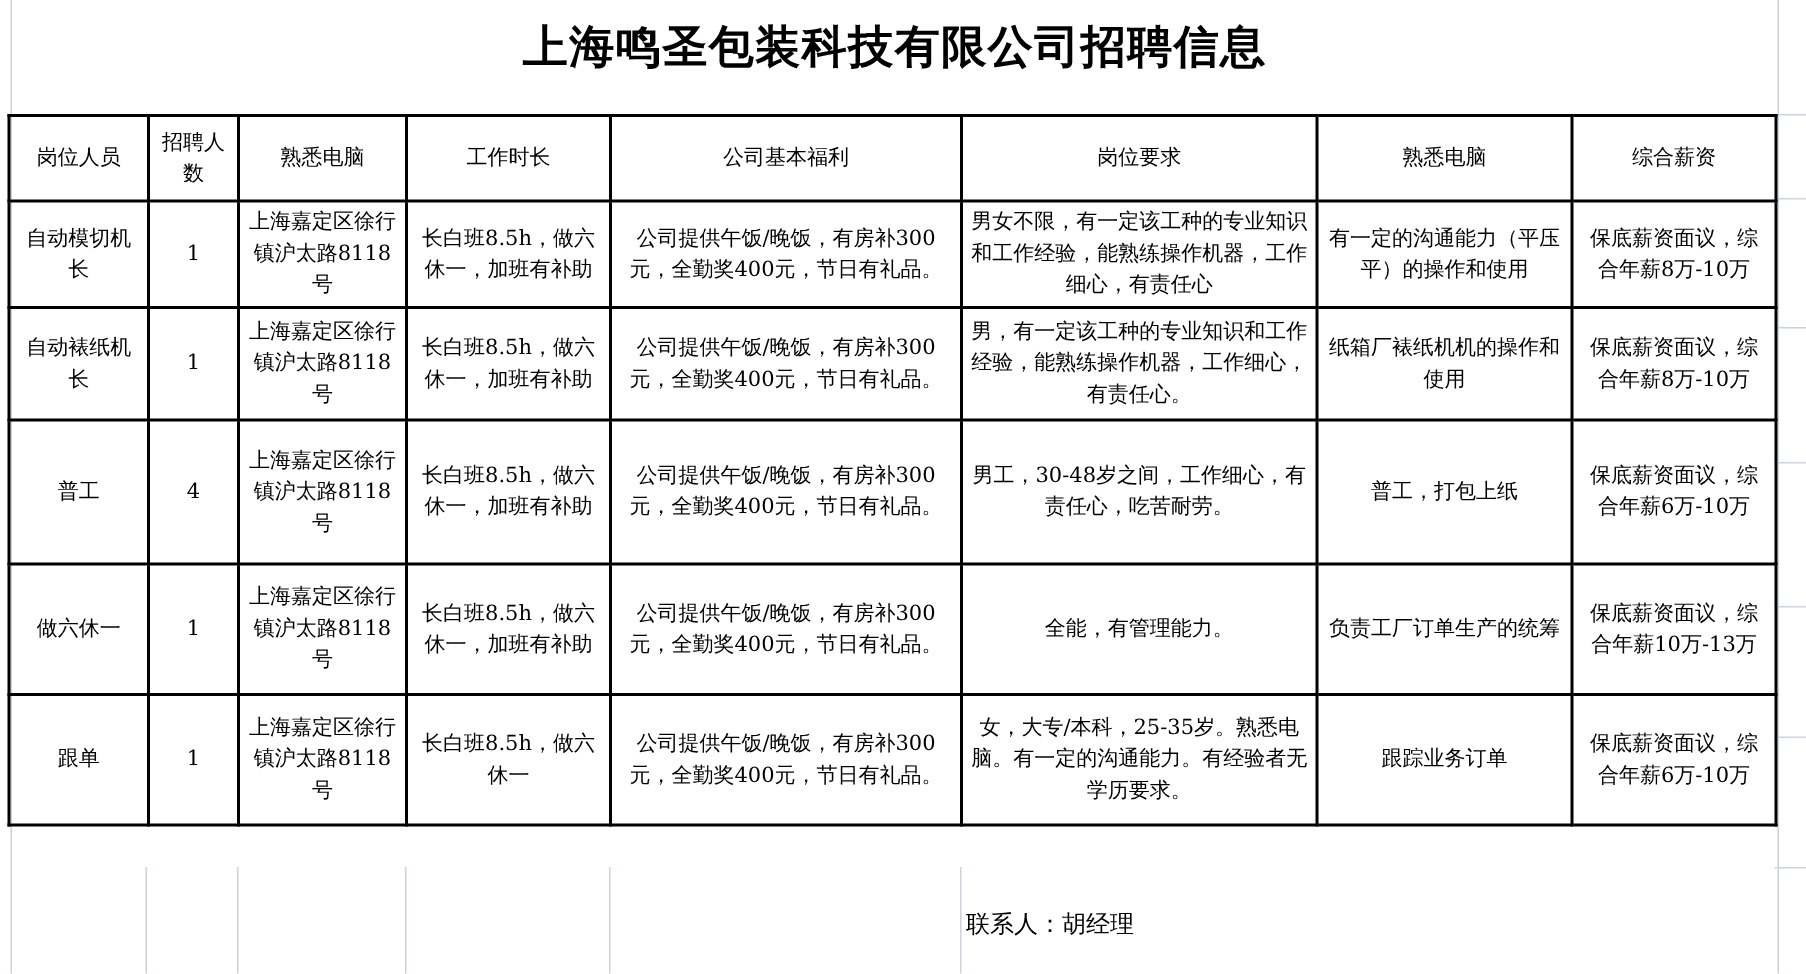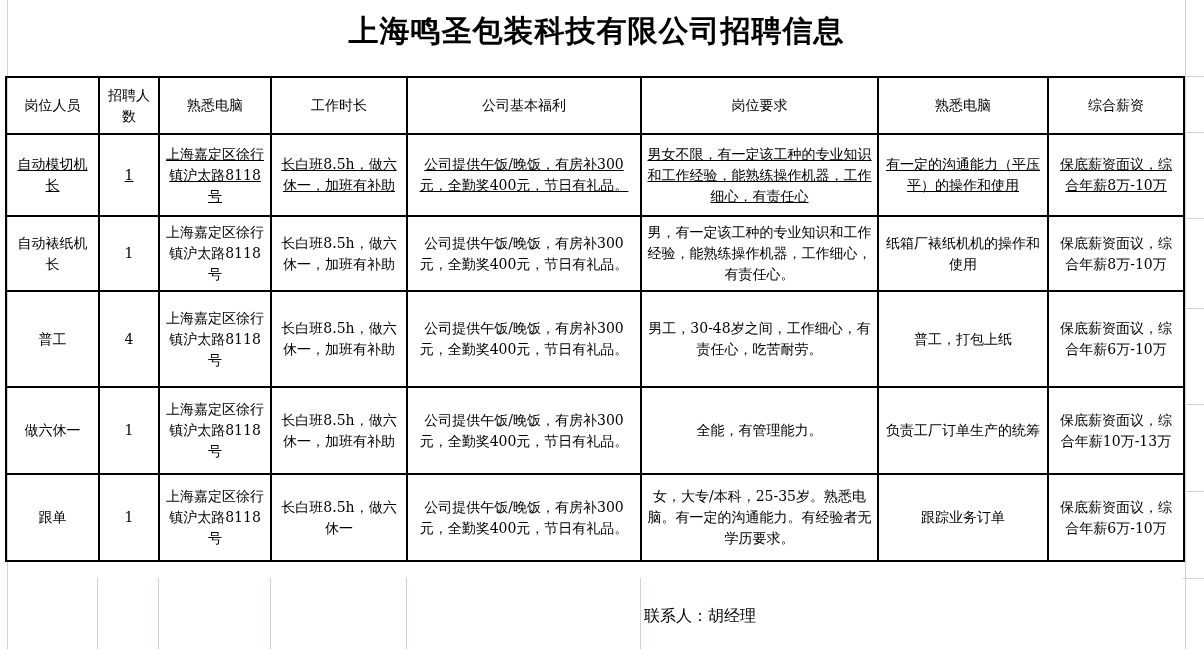--- a/index.html
+++ b/index.html
@@ -82,21 +82,21 @@
       <tr style="height:57px;">
     <th>岗位人员</th>
     <th>招聘人数</th>
     <th>熟悉电脑</th>
     <th>工作时长</th>
     <th>公司基本福利</th>
     <th>岗位要求</th>
     <th>熟悉电脑</th>
     <th>综合薪资</th>
   </tr>
-  <tr style="height:82px;text-decoration:underline;">
+  <tr style="height:71px;">
     <td>自动模切机长</td>
     <td>1</td>
     <td>上海嘉定区徐行镇沪太路8118号</td>
     <td>长白班8.5h，做六休一，加班有补助</td>
     <td>公司提供午饭/晚饭，有房补300元，全勤奖400元，节日有礼品。</td>
     <td>男女不限，有一定该工种的专业知识和工作经验，能熟练操作机器，工作细心，有责任心</td>
     <td>有一定的沟通能力（平压平）的操作和使用</td>
     <td>保底薪资面议，综合年薪8万-10万</td>
   </tr>
   <tr style="height:75px;">

